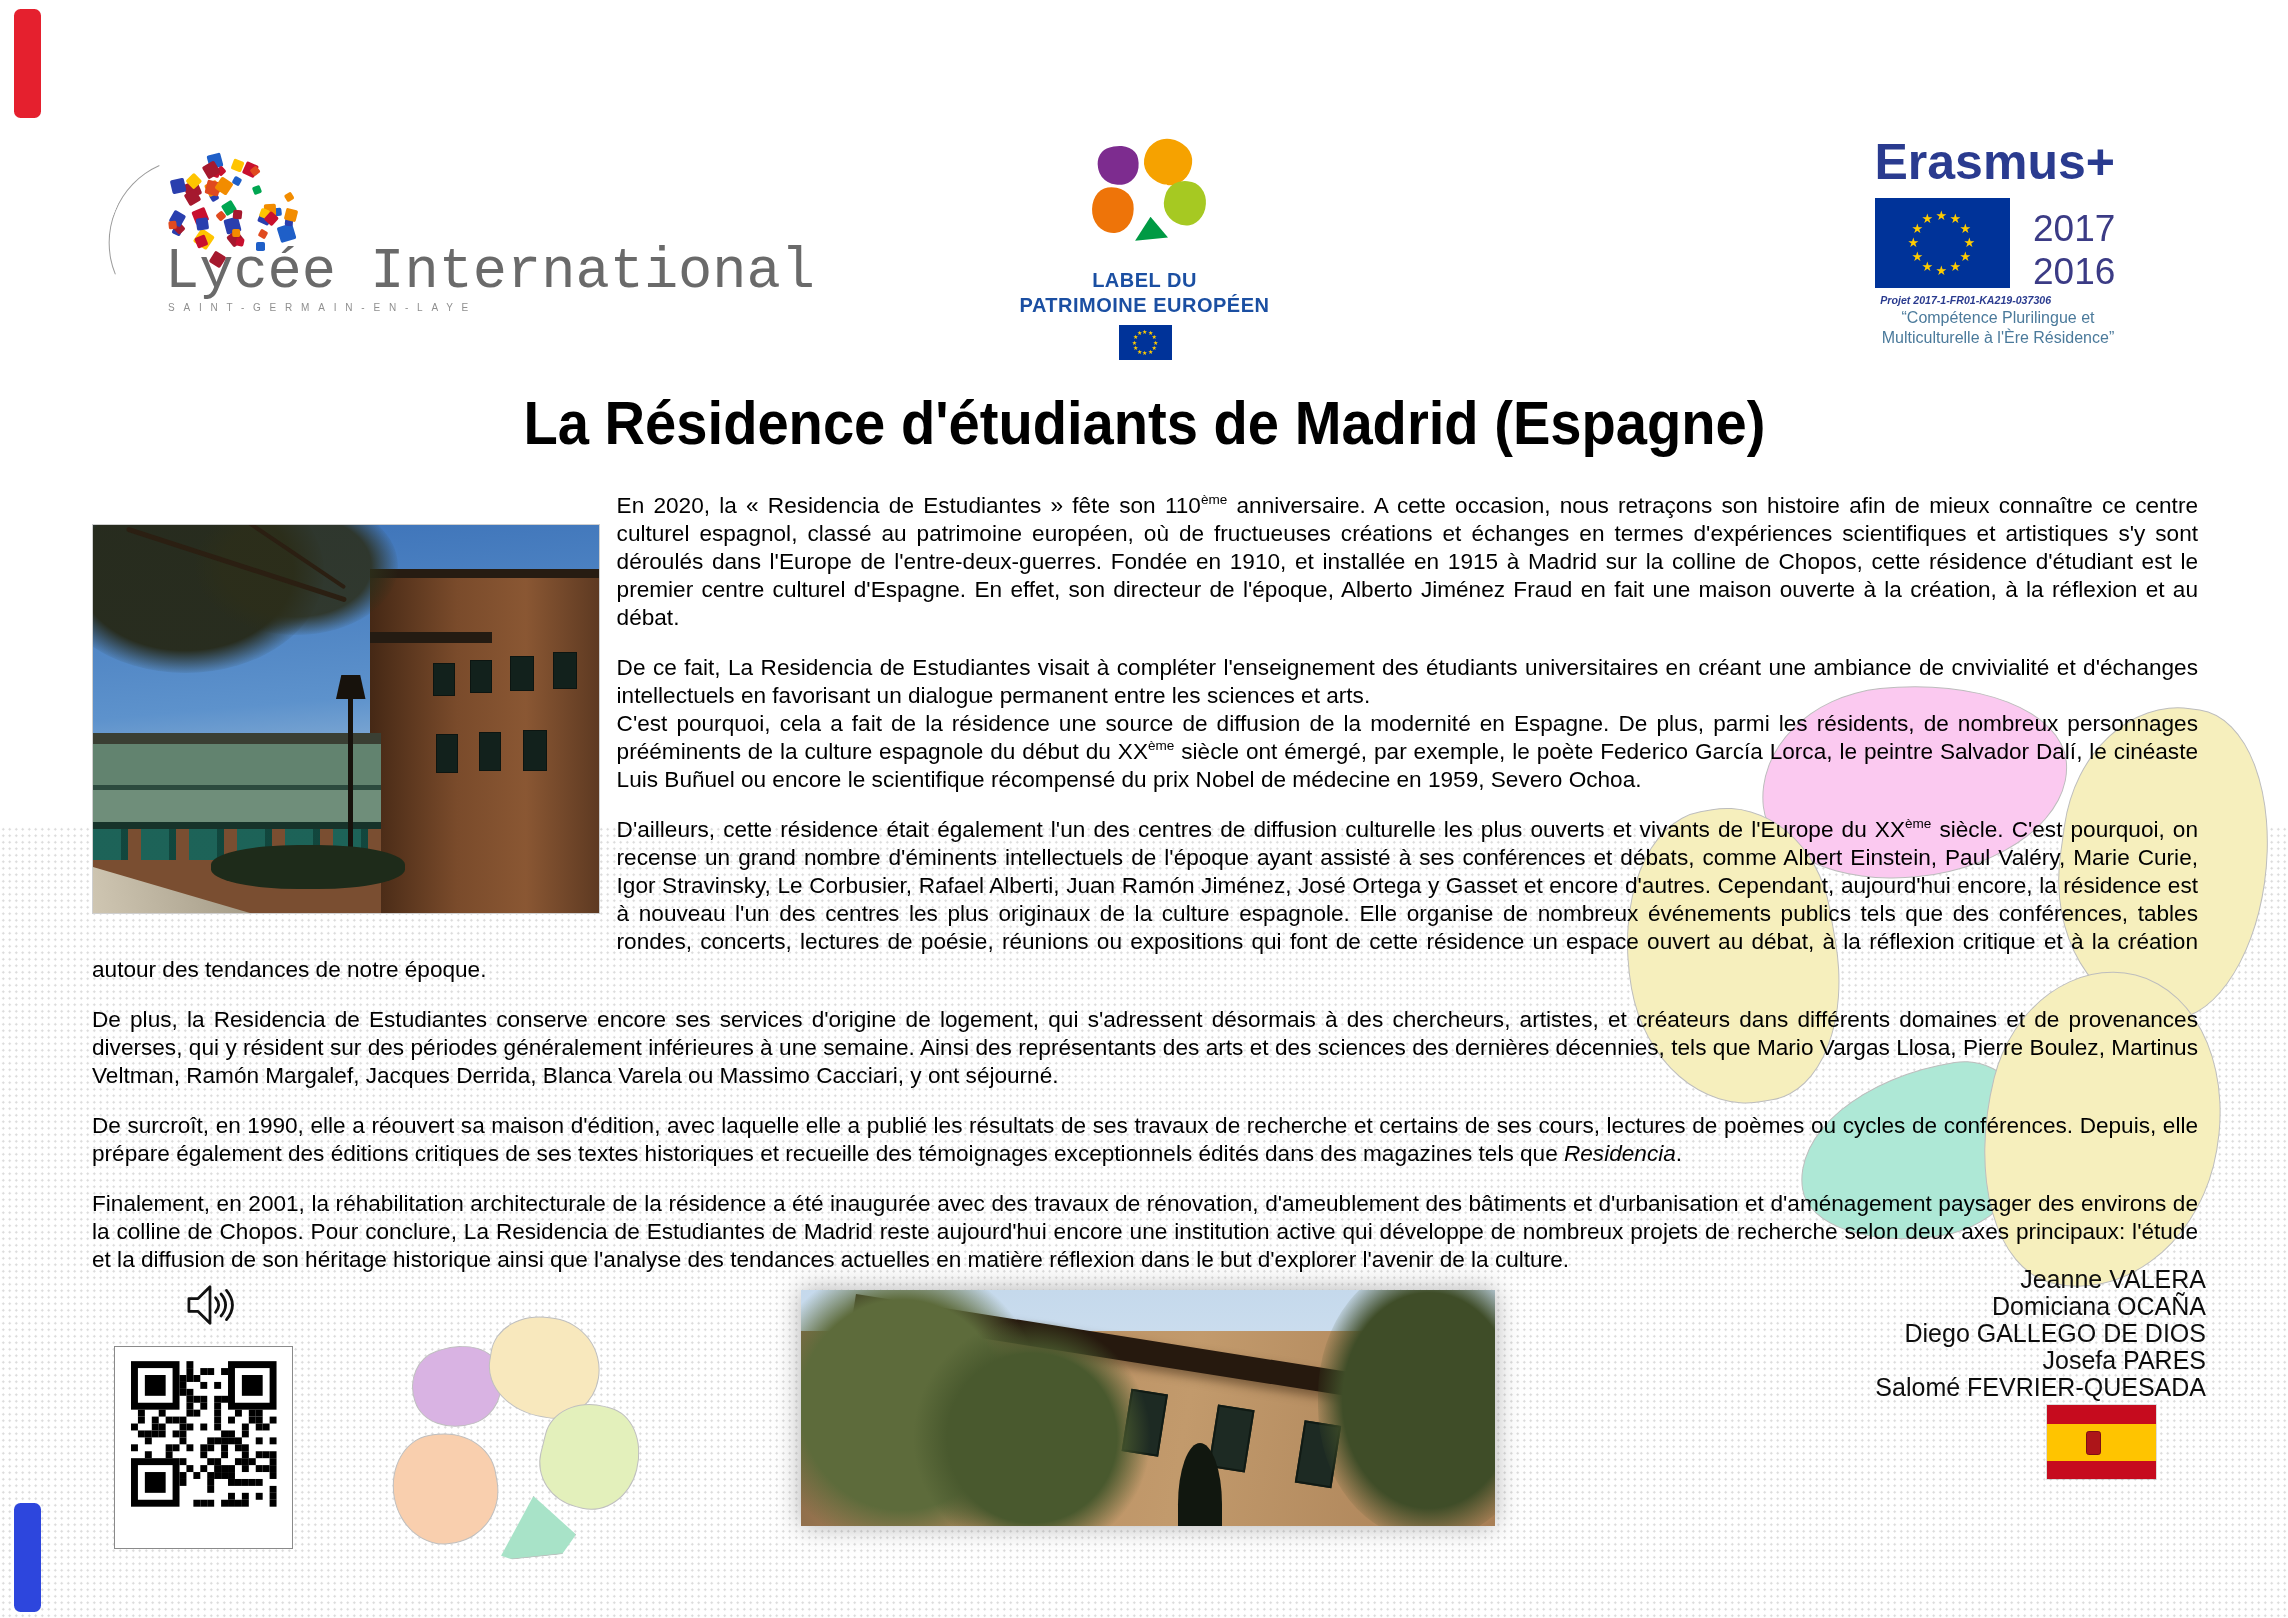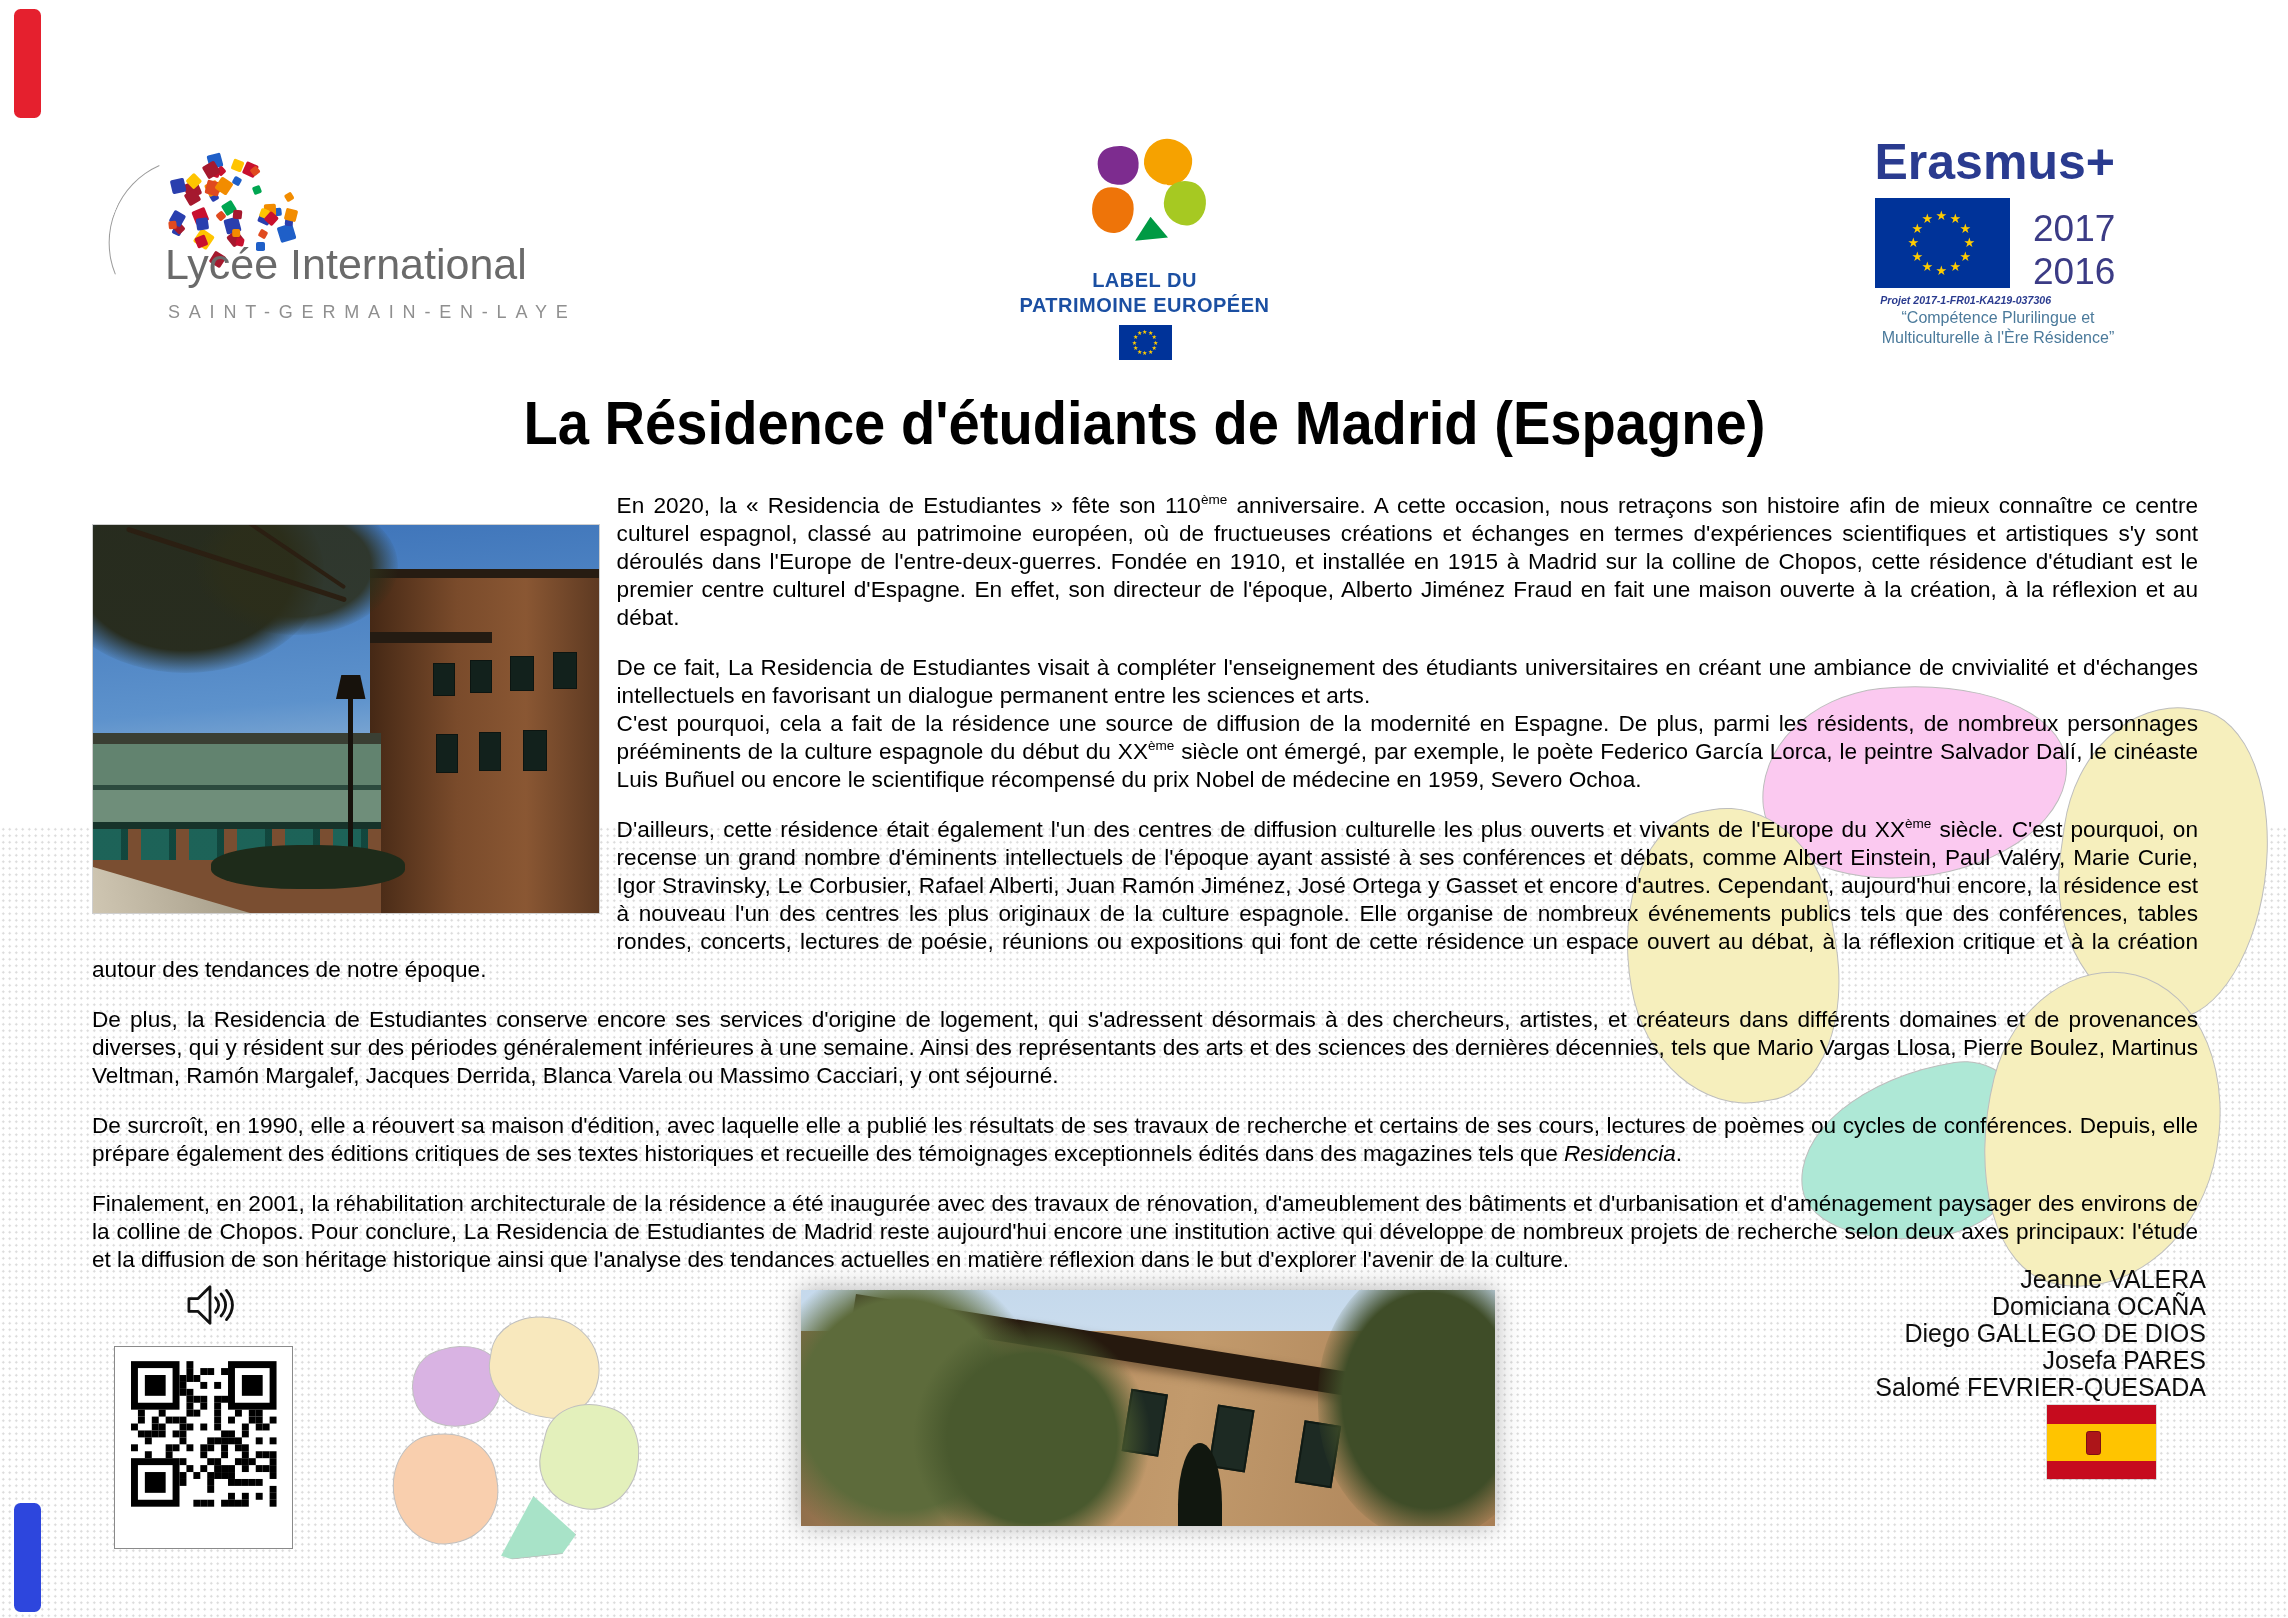--- a/index.html
+++ b/index.html
@@ -44,22 +44,22 @@
   .pill{position:absolute;width:27px;border-radius:6.5px;}
   .pill.red{left:14px;top:9.2px;height:109px;background:#e5202e;}
   .pill.blue{left:14px;top:1503px;height:109px;background:#2d46dd;}
   
   .lycee{position:absolute;left:102px;top:138px;width:480px;height:194px;}
   .lycee-arc{position:absolute;left:7.4px;top:20px;width:159px;height:164px;border:1.8px solid #9c9c9c;
     border-color:transparent transparent transparent #9c9c9c;border-radius:50%;transform:rotate(22deg);}
   .lycee-mosaic{position:absolute;left:57px;top:11px;width:152px;height:131px;}
   .lycee-mosaic .sq{position:absolute;}
   .lycee-name{position:absolute;left:63px;top:102px;width:417px;
-    font-family:Liberation Sans, sans-serif;font-size:43px;color:#6a6a6a;white-space:nowrap;}
-  .lycee-sub{position:absolute;left:66px;top:164px;font-size:18px;letter-spacing:8.8px;
+    font-family:Liberation Mono, monospace;font-size:57px;color:#6a6a6a;white-space:nowrap;}
+  .lycee-sub{position:absolute;left:66px;top:164px;font-size:10px;letter-spacing:8.8px;
     color:#8f8f8f;white-space:nowrap;}
   
   .patrimoine{position:absolute;left:1006px;top:137px;width:277px;height:240px;}
   .pat-flower{position:absolute;left:86px;top:1.8px;width:116px;height:109px;}
   .pp-purple{left:5.5px;top:7.4px;width:41px;height:39px;background:#7d2c8f;
     border-radius:38% 52% 45% 55%/45% 40% 55% 50%;transform:rotate(-12deg);}
   .pp-yellow{left:52px;top:0;width:48px;height:46px;background:#f6a200;
     border-radius:48% 52% 45% 55%/50% 45% 52% 48%;transform:rotate(8deg);}
   .pp-orange{left:0;top:48px;width:42px;height:46px;background:#ee7409;
     border-radius:45% 55% 50% 50%/52% 44% 56% 48%;transform:rotate(-8deg);}

